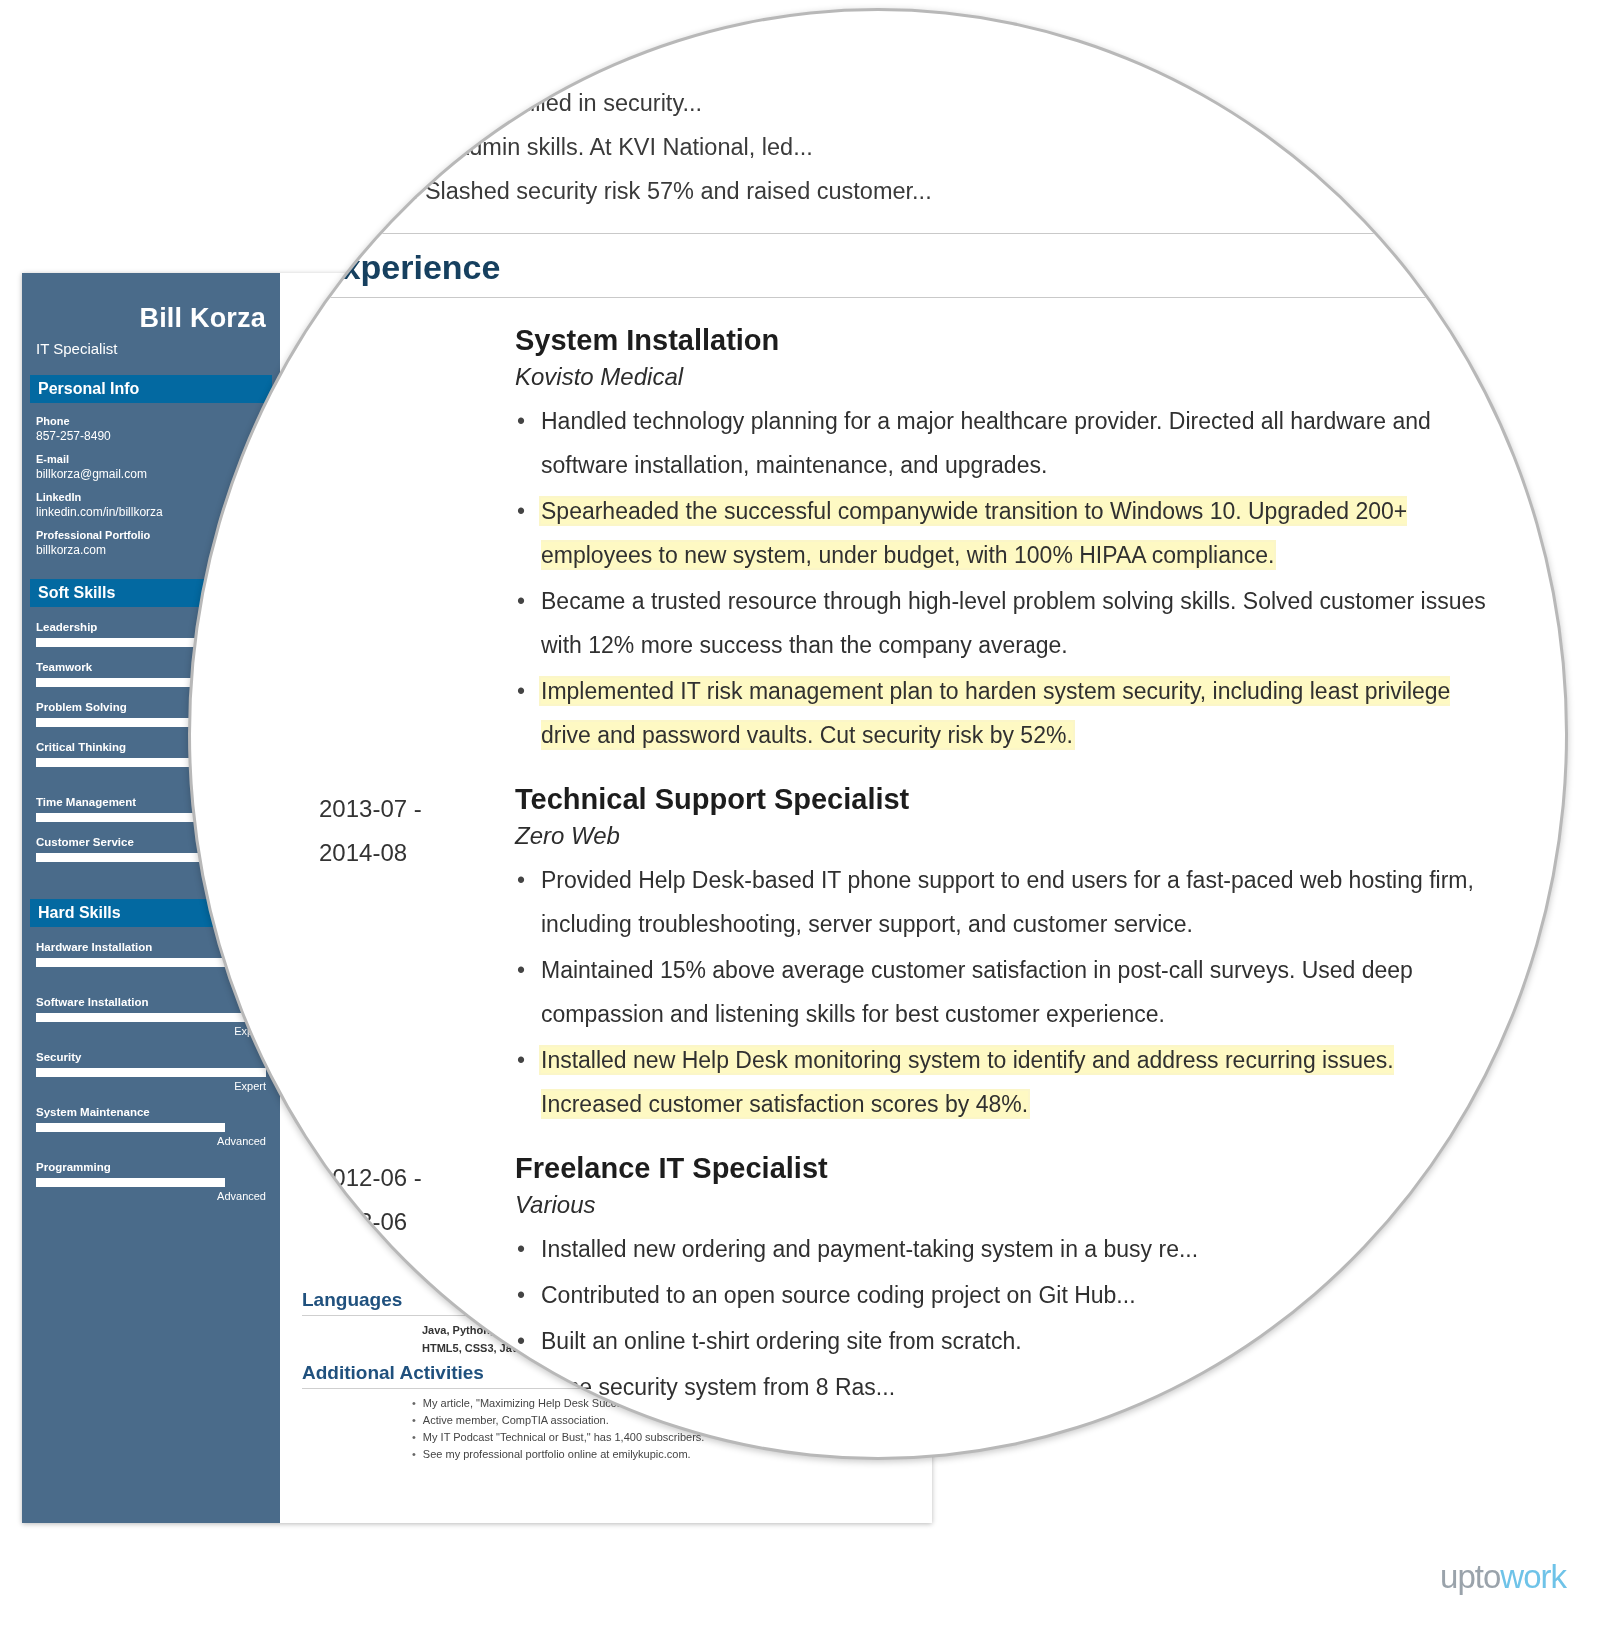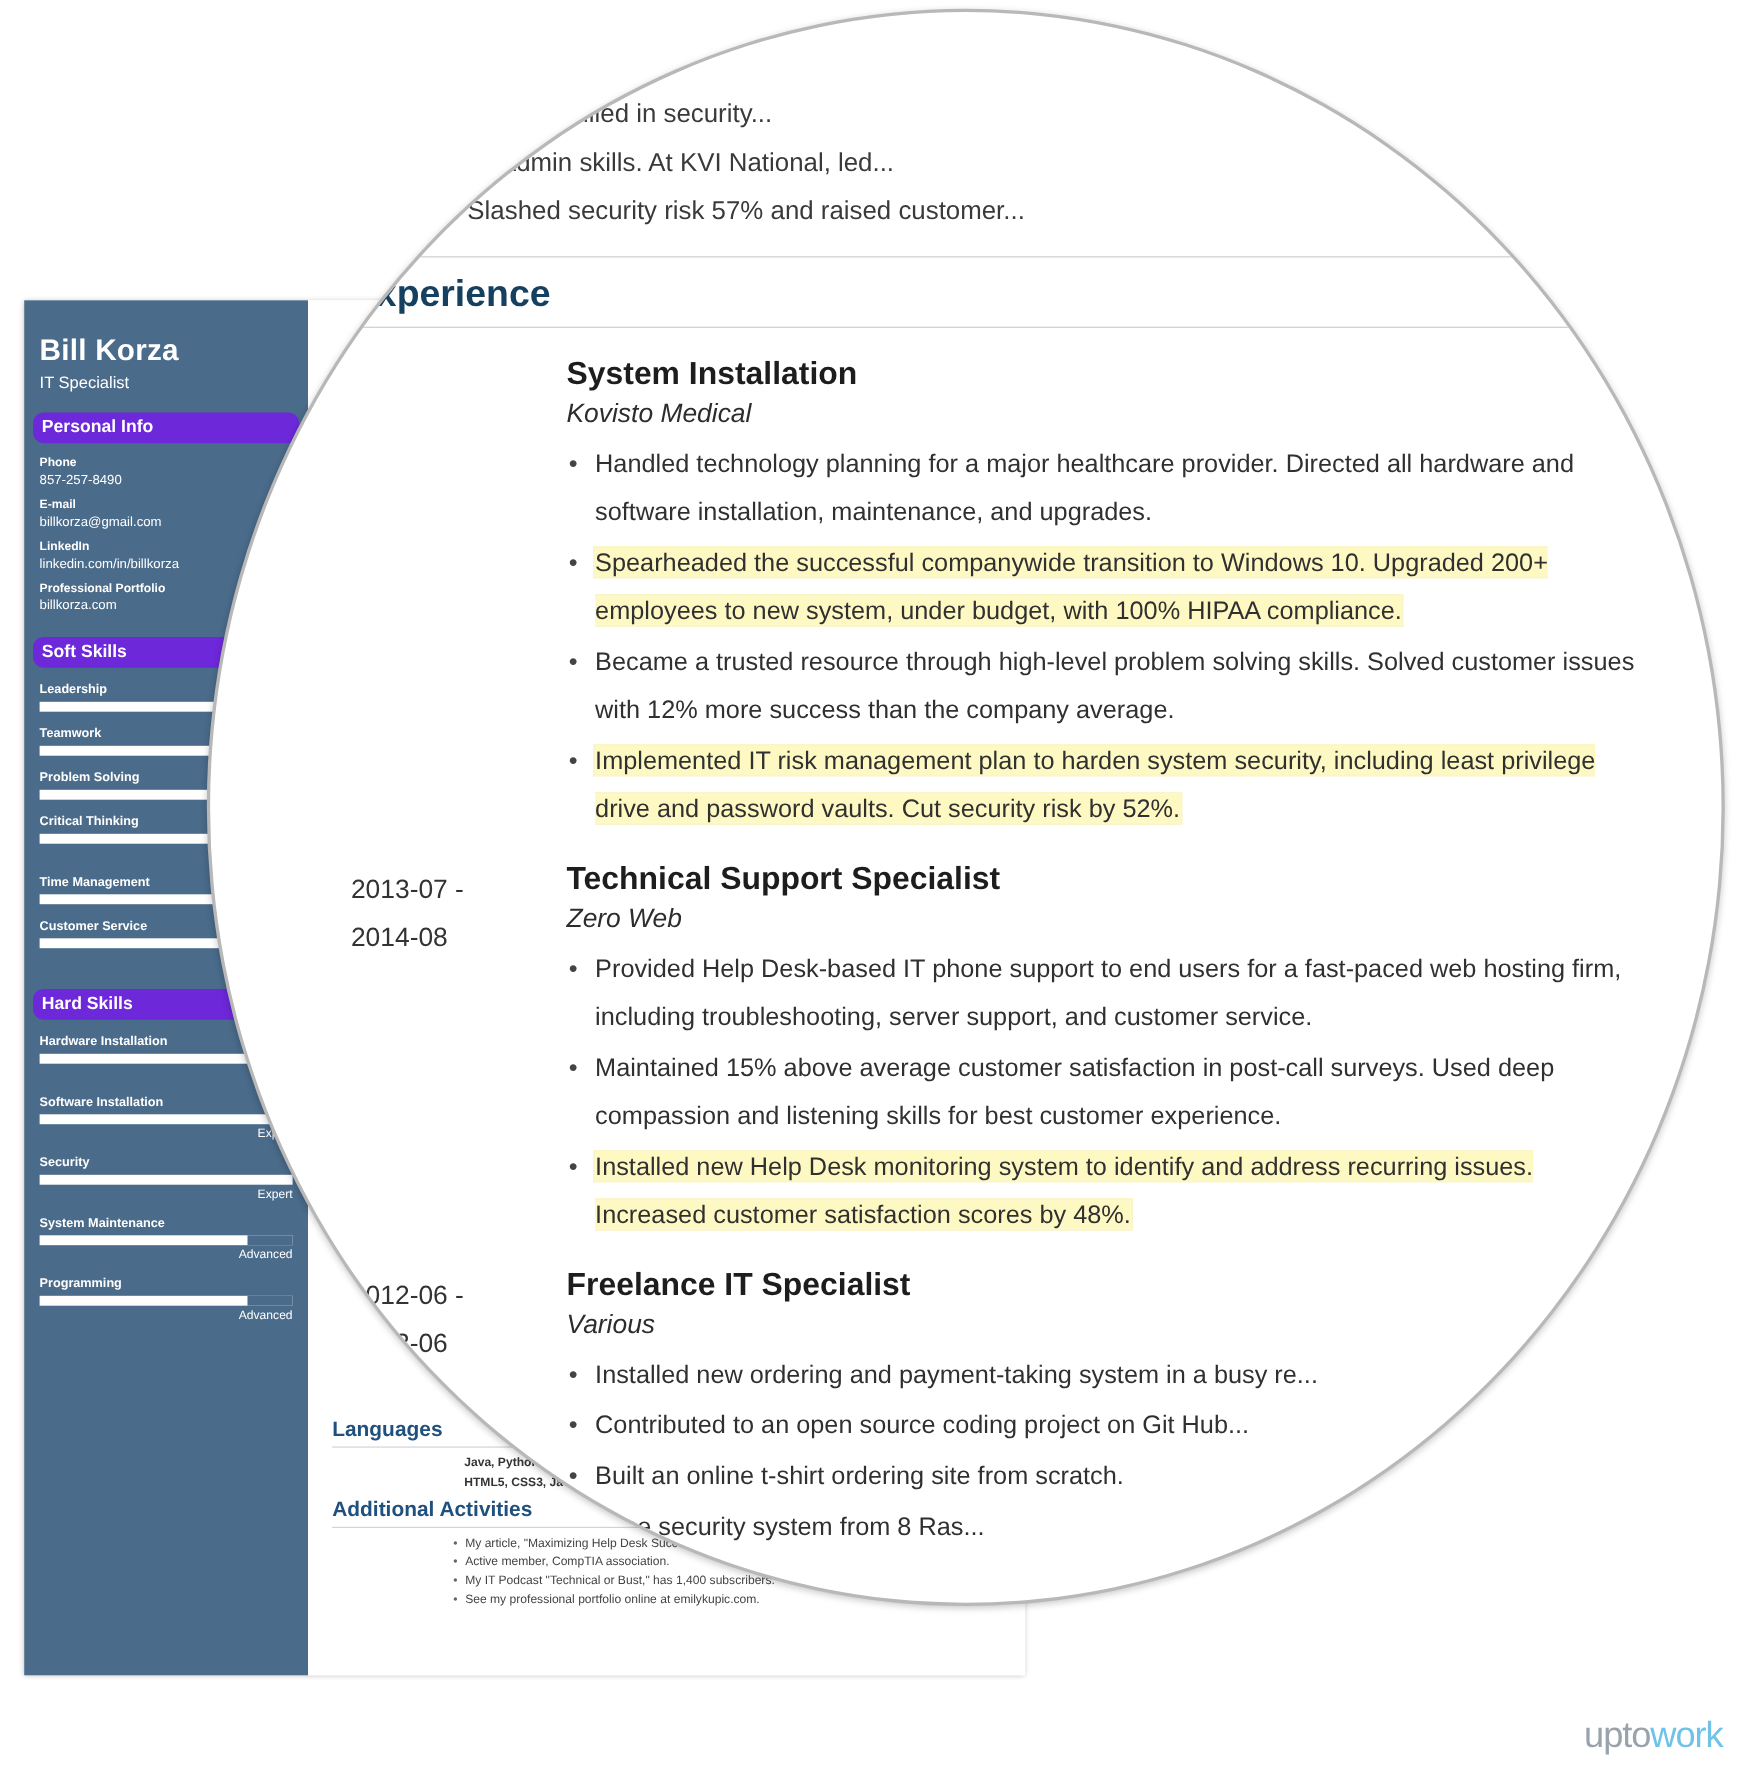--- a/index.html
+++ b/index.html
@@ -36,33 +36,33 @@
     background: #4a6b8a;
     color: #ffffff;
     box-sizing: border-box;
     padding: 22px 14px 0 14px;
   }
   .res-name {
     font-size: 27px;
     font-weight: bold;
     letter-spacing: 0.2px;
     margin: 8px 0 6px 0;
+    text-align: right;
   }
   .res-role {
     font-size: 15px;
     font-weight: normal;
     margin-bottom: 18px;
   }
   .res-sec-head {
-    background: #6d28d9;
+    background: #0369a1;
     font-size: 16px;
     font-weight: bold;
     padding: 5px 8px;
     margin: 0 -6px 12px -6px;
-    border-radius: 10px;
   }
   .res-field-label {
     font-size: 11px;
     font-weight: bold;
     margin-top: 10px;
   }
   .res-field-val {
     font-size: 12px;
     margin-top: 2px;
     white-space: nowrap;

